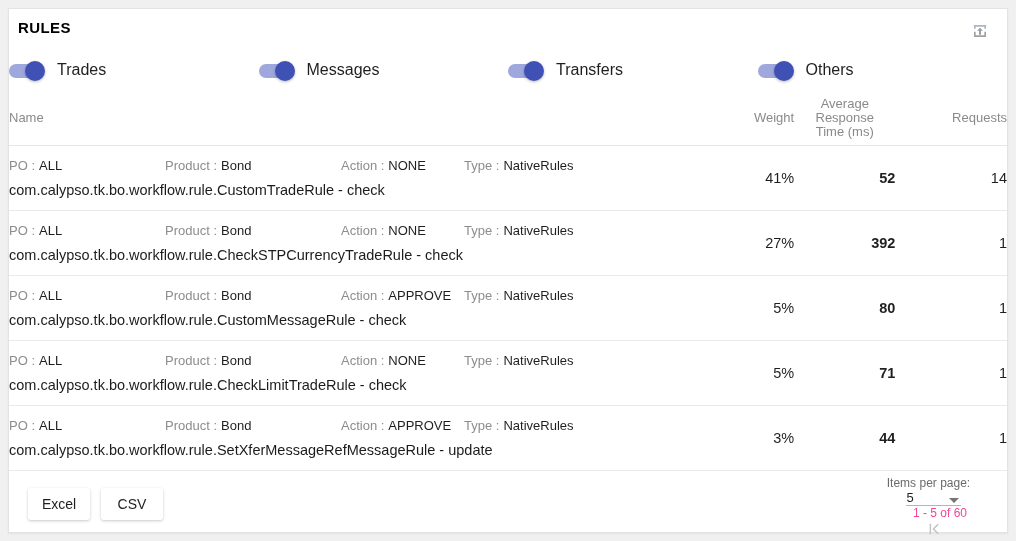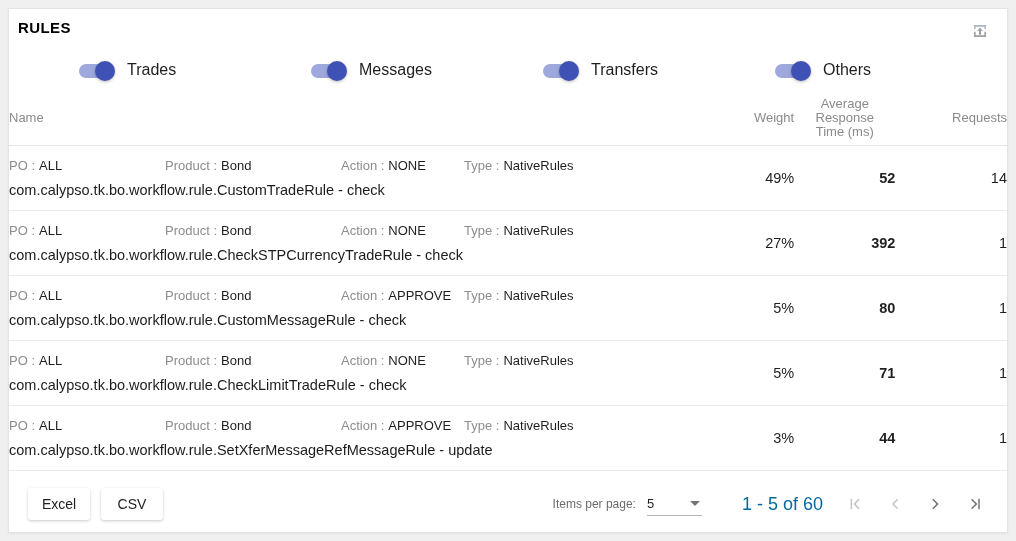--- a/index.html
+++ b/index.html
@@ -54,21 +54,20 @@
     cursor: pointer;
   }
 
   
   .toggles-row {
     position: relative;
     height: 42px;
     flex: 0 0 auto;
     display: flex;
     align-items: center;
-    padding-left: 70px;
     box-sizing: border-box;
     text-align: center;
   }
   .toggle-group {
     display: flex;
     align-items: center;
     width: 256px;
     cursor: pointer;
   }
   .switch {
@@ -187,20 +186,21 @@
     color: #1f1f1f;
     cursor: pointer;
   }
   .btn + .btn { margin-left: 11px; }
 
   .paginator {
     margin-left: auto;
     display: flex;
     align-items: center;
     height: 100%;
+    flex-direction: column;
   }
   .ipp-label {
     font-size: 12px;
     color: #6b6b6b;
     margin-right: 11px;
   }
   .ipp-select {
     position: relative;
     width: 55px;
     height: 22px;
@@ -213,24 +213,24 @@
   .ipp-caret {
     position: absolute;
     right: 2px;
     top: 8px;
     width: 0; height: 0;
     border-left: 5px solid transparent;
     border-right: 5px solid transparent;
     border-top: 5px solid #757575;
   }
   .range-label {
-    font-size: 18px;
-    color: #0369a1;
+    font-size: 12px;
+    color: #ec4899;
     margin-left: 40px;
-    margin-right: 12px;
+    margin-right: 28px;
     white-space: nowrap;
   }
   .pg-btn {
     width: 40px;
     height: 40px;
     display: flex;
     align-items: center;
     justify-content: center;
     cursor: pointer;
     background: none;
@@ -315,21 +315,21 @@
                   <span class="meta-k">Action :</span>
                   <span class="meta-v">NONE</span>
                 </span>
                 <span class="meta-item m-type">
                   <span class="meta-k">Type :</span>
                   <span class="meta-v">NativeRules</span>
                 </span>
               </div>
               <div class="rule-name">com.calypso.tk.bo.workflow.rule.CustomTradeRule - check</div>
             </td>
-            <td class="cell-num cell-weight">49%</td>
+            <td class="cell-num cell-weight">41%</td>
             <td class="cell-num cell-art">52</td>
             <td class="cell-num cell-requests">14</td>
           </tr>
           <tr class="rule-row">
             <td class="cell-name">
               <div class="meta-line">
                 <span class="meta-item m-po">
                   <span class="meta-k">PO :</span>
                   <span class="meta-v">ALL</span>
                 </span>

